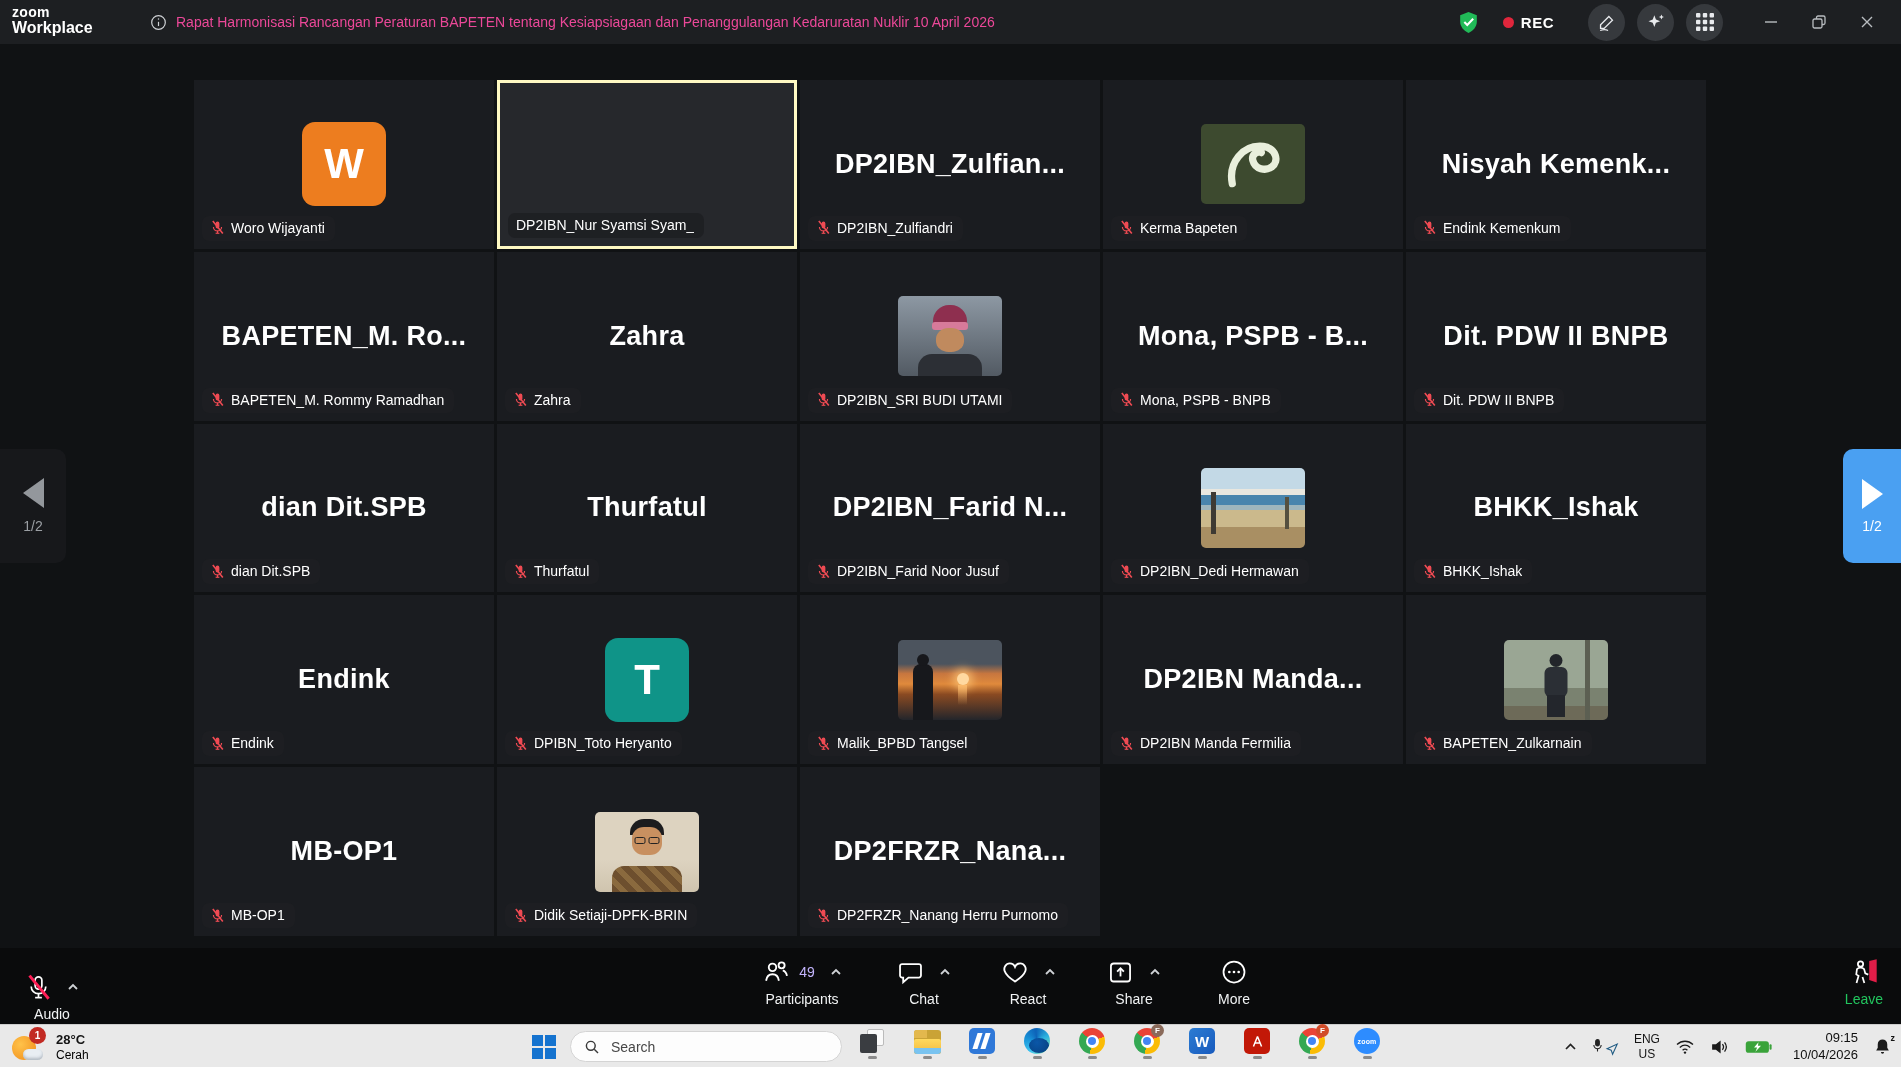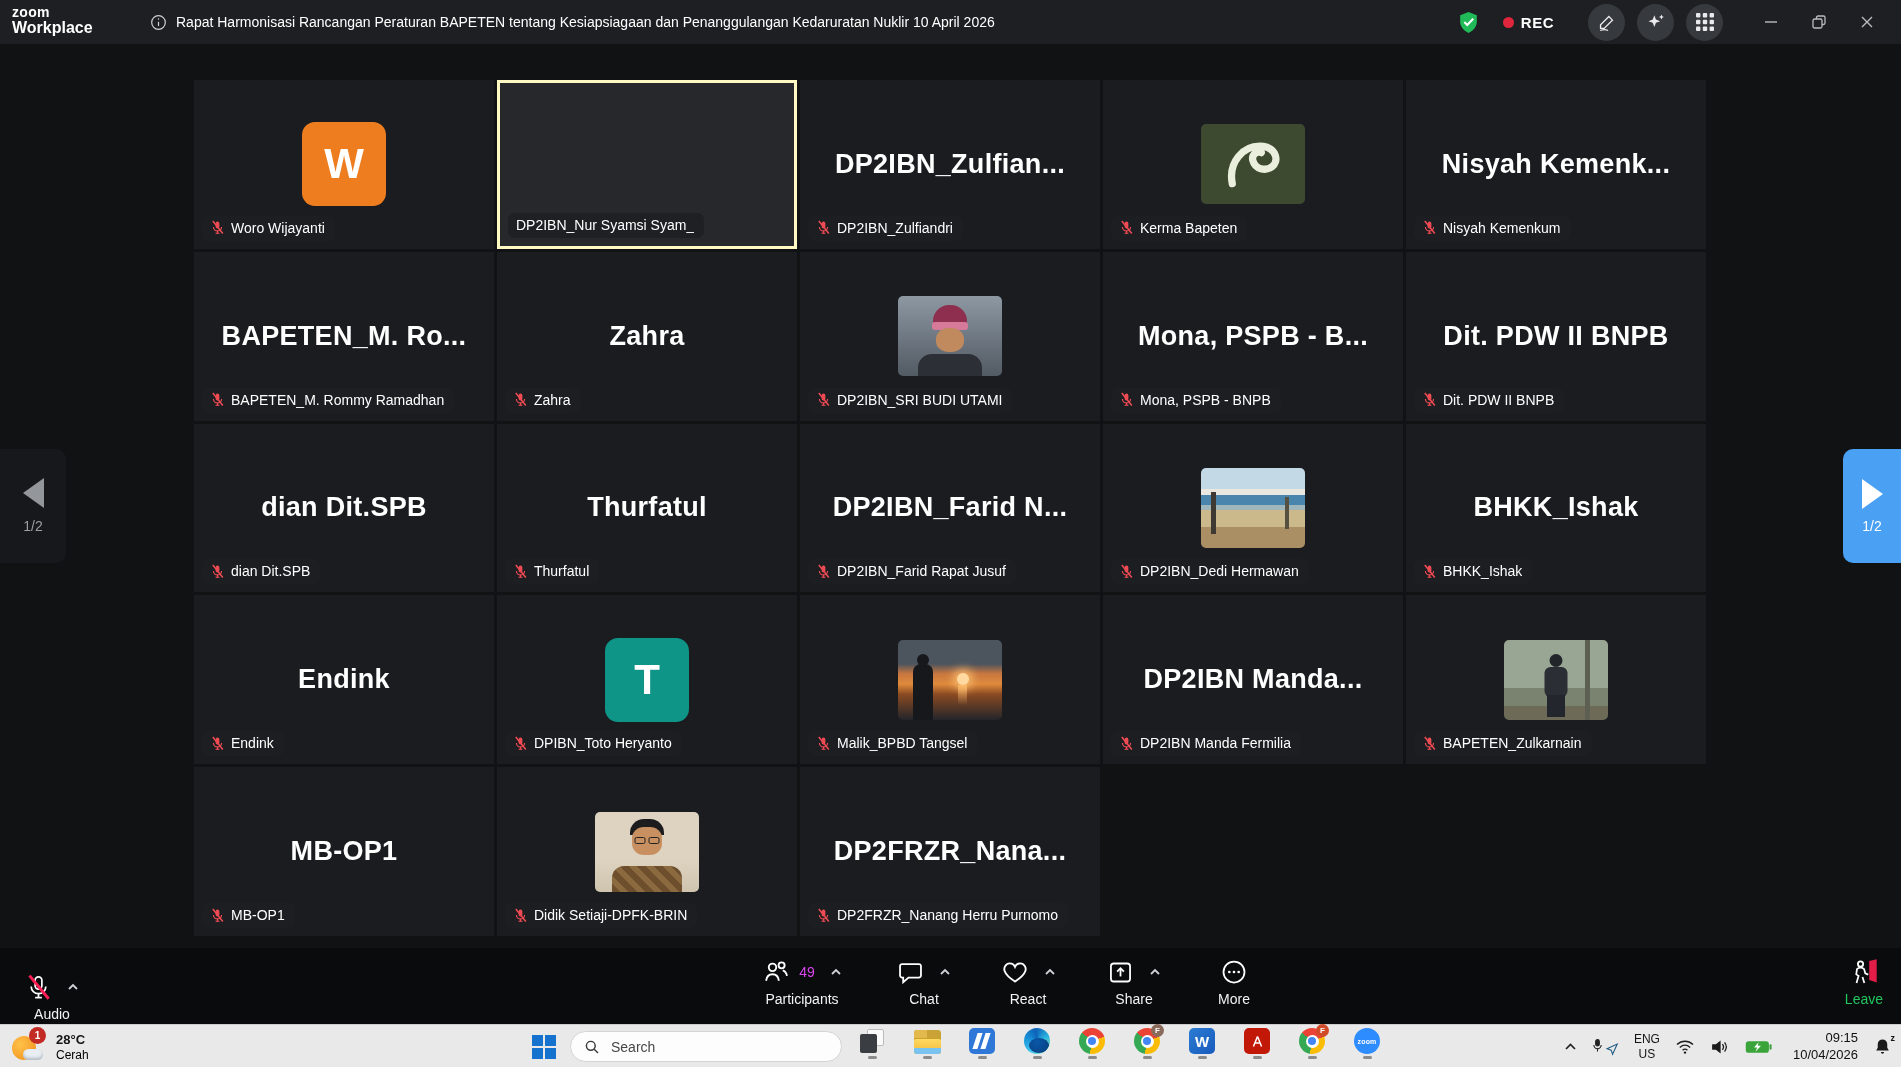--- a/index.html
+++ b/index.html
@@ -9,21 +9,21 @@
     background:#101214; font-family:"Liberation Sans", sans-serif;
     -webkit-font-smoothing:antialiased;
   }
 
   
   .topbar { position:absolute; top:0; left:0; width:1901px; height:44px; background:#1d1f22; z-index:30; }
   .zlogo { position:absolute; left:12px; top:5px; color:#fff; line-height:1.05; }
   .zlogo .l1 { font-size:14px; font-weight:bold; letter-spacing:.3px; }
   .zlogo .l2 { font-size:16px; font-weight:600; }
   .title-wrap { position:absolute; left:150px; top:0; height:44px; display:flex; align-items:center; gap:9px; }
-  .title { color:#ffffff; font-size:14px; white-space:nowrap; }
+  .title { color:#ec4899; font-size:14px; white-space:nowrap; }
   .topbar-right { position:absolute; right:10px; top:0; height:44px; display:flex; align-items:center; }
   .rec { display:flex; align-items:center; gap:7px; margin:0 22px; }
   .rec-dot { width:11px; height:11px; border-radius:50%; background:#e0263c; }
   .rec-txt { color:#fff; font-size:15px; font-weight:600; letter-spacing:.5px; }
   .circle-btn { width:37px; height:37px; border-radius:50%; background:#36393d; display:flex; align-items:center; justify-content:center; margin-left:12px; }
   .winctl { width:48px; height:44px; display:flex; align-items:center; justify-content:center; }
   .winctl.first { margin-left:24px; }
 
   
   .grid { position:absolute; left:194px; top:80px; width:1512px; height:856px;
@@ -50,21 +50,21 @@
   .nav-right .pg { color:#fff; font-size:14px; }
 
   
   .toolbar { position:absolute; left:0; top:948px; width:1901px; height:76px; background:#0a0b0c; z-index:40; }
   .tb-item { display:flex; flex-direction:column; align-items:center; justify-content:flex-start; padding-top:9px; height:76px; cursor:default; }
   .tb-ico-row { display:flex; align-items:center; gap:15px; height:30px; }
   .tb-label { color:#f1f3f4; font-size:14px; margin-top:4px; }
   .tb-left { position:absolute; left:14px; top:15px; display:flex; gap:26px;flex-direction:column; }
   .tb-left .tb-item { width:76px; }
   .tb-center { position:absolute; left:732px; top:0; display:flex; }
-  .tb-count { color:#d946ef; font-size:14px; margin-left:-6px; }
+  .tb-count { color:#c4b5fd; font-size:14px; margin-left:-6px; }
   .tb-leave { position:absolute; right:18px; top:0; }
   .tb-leave .tb-label { color:#22c55e; }
 
   
   .taskbar { position:absolute; left:0; top:1024px; width:1901px; height:43px; background:#e9e9e9;
     border-top:1px solid #cdcdcd; z-index:50; }
   .weather { position:absolute; left:10px; top:3px; display:flex; align-items:center; gap:9px; }
   .weather-txt .t1 { font-size:13px; color:#141414; font-weight:600; }
   .weather-txt .t2 { font-size:12px; color:#000000; margin-top:1px; }
   .win-btn { position:absolute; left:528px; top:6px; width:32px; height:32px; display:flex; align-items:center; justify-content:center; border-radius:4px; }
@@ -231,21 +231,21 @@
         <div class="bigname">Nisyah Kemenk...</div>
       </div>
     <div class="nlabel">
       <svg class="mic-muted" width="15" height="15" viewBox="0 0 24 24" fill="none">
         <rect x="9" y="2.5" width="6" height="11" rx="3" fill="#ef4b53"></rect>
         <path d="M5.5 11a6.5 6.5 0 0 0 13 0" stroke="#ef4b53" stroke-width="1.9"></path>
         <path d="M12 17.5V21" stroke="#ef4b53" stroke-width="1.9"></path>
         <path d="M9 21.2h6" stroke="#ef4b53" stroke-width="1.9"></path>
         <path d="M4.5 1.5l16 20" stroke="#ef4b53" stroke-width="2.5"></path>
       </svg>
-      <span class="label-text">Nisyah Kemenkum</span>
+      <span class="label-text">Endink Kemenkum</span>
     </div>
   </div>
 
   <div class="tile">
     <div class="tile-content">
         <div class="bigname">BAPETEN_M. Ro...</div>
       </div>
     <div class="nlabel">
       <svg class="mic-muted" width="15" height="15" viewBox="0 0 24 24" fill="none">
         <rect x="9" y="2.5" width="6" height="11" rx="3" fill="#ef4b53"></rect>
@@ -366,21 +366,21 @@
         <div class="bigname">DP2IBN_Farid N...</div>
       </div>
     <div class="nlabel">
       <svg class="mic-muted" width="15" height="15" viewBox="0 0 24 24" fill="none">
         <rect x="9" y="2.5" width="6" height="11" rx="3" fill="#ef4b53"></rect>
         <path d="M5.5 11a6.5 6.5 0 0 0 13 0" stroke="#ef4b53" stroke-width="1.9"></path>
         <path d="M12 17.5V21" stroke="#ef4b53" stroke-width="1.9"></path>
         <path d="M9 21.2h6" stroke="#ef4b53" stroke-width="1.9"></path>
         <path d="M4.5 1.5l16 20" stroke="#ef4b53" stroke-width="2.5"></path>
       </svg>
-      <span class="label-text">DP2IBN_Farid Rapat Jusuf</span>
+      <span class="label-text">DP2IBN_Farid Noor Jusuf</span>
     </div>
   </div>
 
   <div class="tile">
     <div class="tile-content">
         <div class="photo">
     <div style="position:absolute;inset:0;background:linear-gradient(180deg,#c3d9e6 0 26%,#e9e7df 26% 34%,#4985ad 34% 46%,#9fb6bd 46% 52%,#cbb98c 52% 74%,#a98f63 74% 100%)"></div>
     <div style="position:absolute;left:10px;top:30%;width:5px;height:52%;background:#3e3a33"></div>
     <div style="position:absolute;right:16px;top:36%;width:4px;height:40%;background:#55503f"></div>
         </div>

